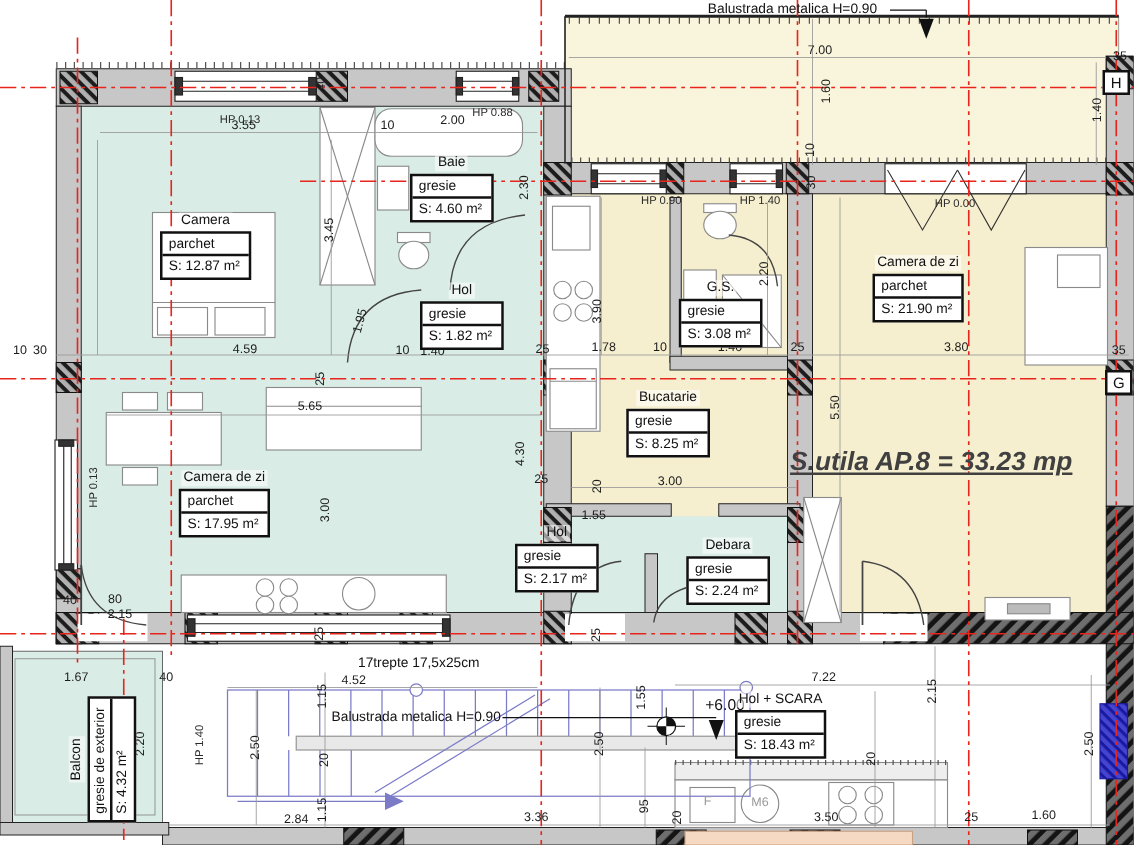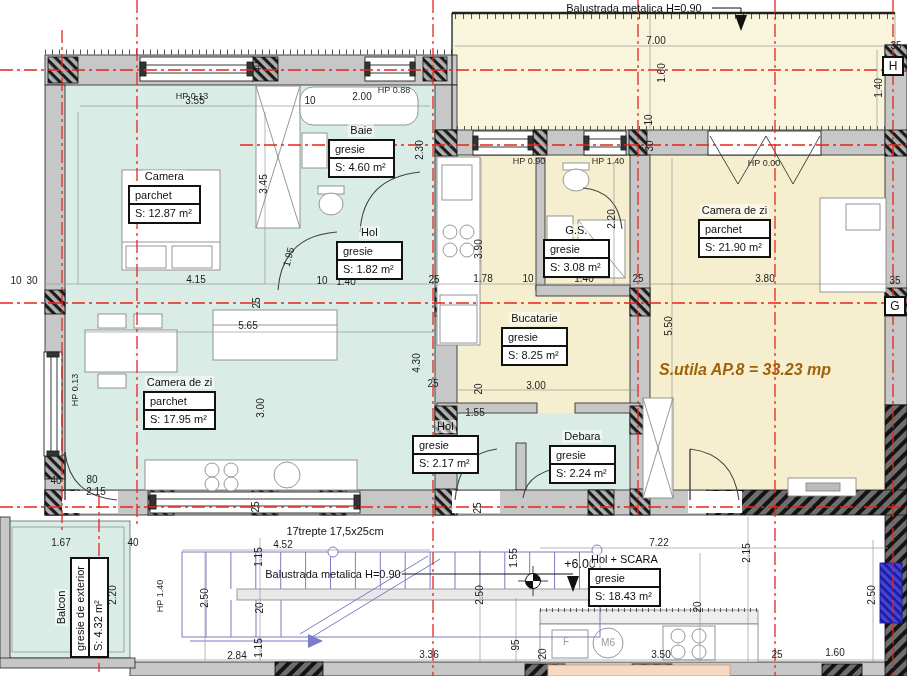--- a/index.html
+++ b/index.html
@@ -14,22 +14,22 @@
   .gletter{position:absolute;width:22px;height:20px;border:2px solid #111;background:#fff;
        font-size:12px;color:#111;display:flex;align-items:center;justify-content:center;
        transform:translate(-50%,-50%);z-index:6;box-sizing:border-box}
   .room{position:absolute;display:flex;flex-direction:column;align-items:center;z-index:6}
   .rname{font-size:11px;color:#111;margin-bottom:2px;line-height:1.15;background:rgba(255,255,255,.55);padding:0 2px;white-space:nowrap}
   .rbox{border:2px solid #111;background:#fff}
   .rrow{font-size:11px;color:#111;padding:2px 7px 2px 5px;border-bottom:2px solid #111;white-space:nowrap;line-height:1.15}
   .rrow.last{border-bottom:none}
   .anno{position:absolute;font-size:11px;color:#111;white-space:nowrap;
         transform:translate(-50%,-50%);z-index:6;line-height:1}
-  .total{position:absolute;font-style:italic;font-weight:700;font-size:16px;color:#a16207;
-        white-space:nowrap;transform:translate(-50%,-50%);z-index:6}
+  .total{position:absolute;font-style:italic;font-weight:700;font-size:21px;color:#404040;
+        text-decoration:underline;white-space:nowrap;transform:translate(-50%,-50%);z-index:6}
   .lvl{font-size:12.5px;font-weight:400}
   .gline{stroke:#e8251c;stroke-width:1.3;stroke-dasharray:13 4 3 4;fill:none}
 </style>
 </head>
 <body>
 
 <div id="plan">
 <svg width="907" height="676" viewBox="0 0 907 676">
   <defs>
     <pattern id="pierH" width="7" height="7" patternUnits="userSpaceOnUse" patternTransform="rotate(45)">
@@ -371,21 +371,21 @@
   <div class="total" style="left:745px;top:370px">S.utila AP.8 = 33.23 mp</div>
 <div class="dim" style="left: 195px; top: 101px;">3.55</div>
       <div class="dim" style="left: 310px; top: 101px;">10</div>
       <div class="dim" style="left: 362px; top: 97px;">2.00</div>
       <div class="dim" style="left: 258px; top: 67px; transform: translate(-50%, -50%) rotate(-90deg);">40</div>
       <div class="dim" style="left: 264px; top: 184px; transform: translate(-50%, -50%) rotate(-90deg);">3.45</div>
       <div class="dim" style="left: 420px; top: 150px; transform: translate(-50%, -50%) rotate(-90deg);">2.30</div>
       <div class="dim" style="left: 289px; top: 257px; transform: translate(-50%, -50%) rotate(-75deg);">1.95</div>
       <div class="dim" style="left: 16px; top: 281px;">10</div>
       <div class="dim" style="left: 32px; top: 281px;">30</div>
-      <div class="dim" style="left: 196px; top: 280px;">4.15</div>
+      <div class="dim" style="left: 196px; top: 280px;">4.59</div>
       <div class="dim" style="left: 322px; top: 281px;">10</div>
       <div class="dim" style="left: 346px; top: 282px;">1.40</div>
       <div class="dim" style="left: 434px; top: 280px;">25</div>
       <div class="dim" style="left: 483px; top: 279px;">1.78</div>
       <div class="dim" style="left: 528px; top: 279px;">10</div>
       <div class="dim" style="left: 584px; top: 279px;">1.40</div>
       <div class="dim" style="left: 638px; top: 279px;">25</div>
       <div class="dim" style="left: 765px; top: 279px;">3.80</div>
       <div class="dim" style="left: 895px; top: 281px;">35</div>
       <div class="dim" style="left: 257px; top: 303px; transform: translate(-50%, -50%) rotate(-90deg);">25</div>

